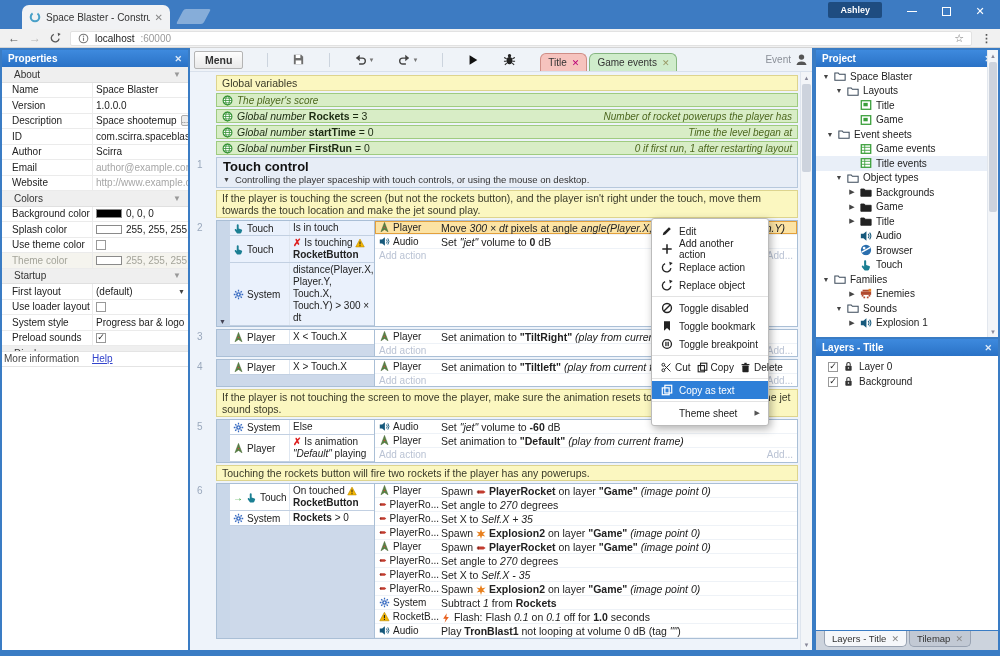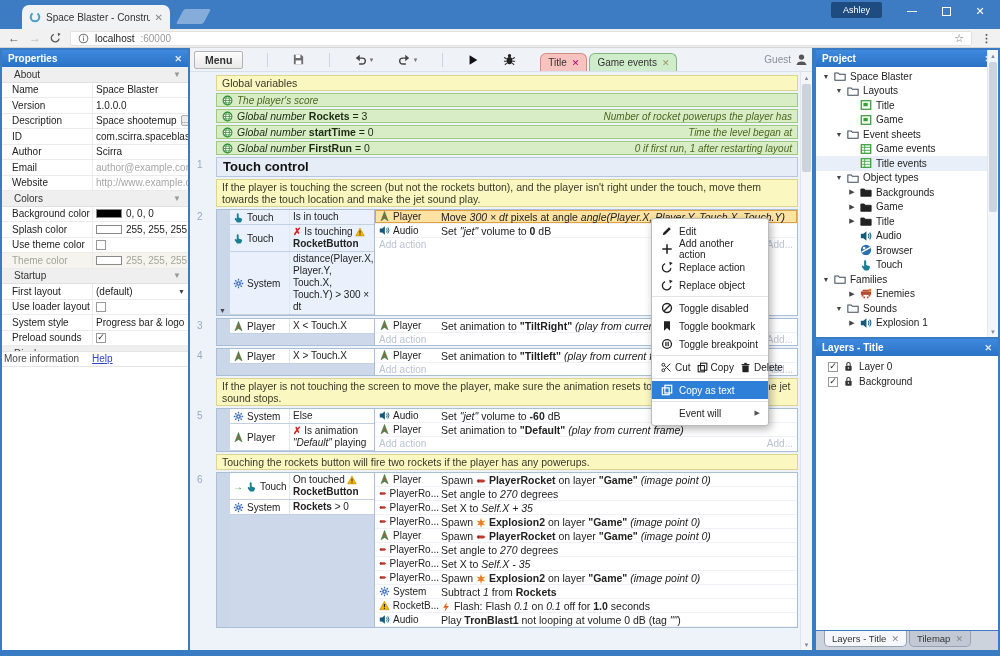--- a/index.html
+++ b/index.html
@@ -5,21 +5,21 @@
 *{margin:0;padding:0;box-sizing:border-box}
 html,body{width:1000px}
 body{font-family:"Liberation Sans",sans-serif;background:#666}
 .screen{position:relative;width:1000px;height:656px;overflow:hidden;background:#fff;font-size:11px}
 
 .tabstrip{position:absolute;left:0;top:0;right:0;height:29px;background:#3d7bc2}
 .btab{position:absolute;left:22px;top:5px;width:148px;height:24px;background:#f1f2f4;border-radius:7px 7px 0 0;display:flex;align-items:center;padding:0 7px;gap:5px}
 .btab-title{font-size:10px;color:#333;white-space:nowrap;overflow:hidden;flex:1}
 .btab-x{color:#888;font-size:10px;cursor:default}
 .newtab{position:absolute;left:180px;top:9px;width:27px;height:15px;background:rgba(255,255,255,.38);transform:skewX(-28deg);border-radius:2px}
-.profile-chip{position:absolute;right:118px;top:2px;background:#1e4c80;color:#fff;font-size:9px;font-weight:normal;padding:3px 12px;border-radius:2px}
+.profile-chip{position:absolute;right:118px;top:2px;background:#1e4c80;color:#fff;font-size:9px;font-weight:bold;padding:3px 12px;border-radius:2px}
 .win-btns{position:absolute;right:4px;top:0;display:flex;gap:2px}
 .win-btn{width:32px;height:22px;color:#fff;display:flex;align-items:center;justify-content:center;font-size:11px}
 .win-max{font-size:9px;border:none}
 .win-max i{display:block;width:9px;height:9px;border:1px solid #fff}
 .win-min i{display:block;width:10px;height:1px;background:#fff}
 .addrbar{position:absolute;top:29px;left:0;right:0;height:19px;background:#f1f1f1;border-bottom:1px solid #d4d4d4;display:flex;align-items:center;padding:0 8px;gap:9px}
 .nav-ic{color:#5a5a5a;font-size:12px;line-height:1}
 .nav-ic.fwd{color:#b5b5b5}
 .urlbox{flex:1;height:15px;background:#fff;border-radius:2px;display:flex;align-items:center;padding:0 7px;gap:6px;font-size:10px;border:1px solid #e2e2e2}
 .url-host{color:#222}
@@ -344,21 +344,21 @@
             <span class="ttab red">
               <span>Title</span>
               <span class="tx">✕</span>
             </span>
             <span class="ttab green">
               <span>Game events</span>
               <span class="tx">✕</span>
             </span>
           </span>
         <span class="guest">
-          <span>Guest</span>
+          <span>Event</span>
           <span class="gp ic">
               <svg width="13" height="13" viewBox="0 0 14 14">
                 <circle cx="7" cy="4.4" r="2.9" fill="#555"></circle>
                 <path d="M1.6 13a5.5 4.6 0 0110.8 0z" fill="#555"></path>
               </svg>
             </span>
         </span>
       </div>
       <div class="sheet" id="sheet">
           <div class="ev-row">
@@ -428,20 +428,24 @@
                 <span class="vl"><i>Global number</i> <b>FirstRun</b> = 0</span>
                 <span class="vc">0 if first run, 1 after restarting layout</span>
               </div>
             </div>
           </div>
           <div class="ev-row">
             <div class="gutter">1</div>
             <div class="bk">
               <div class="grp">
                 <div class="gt">Touch control</div>
+                <div class="gd">
+                  <span class="tgl">▼</span>
+                  <span>Controlling the player spaceship with touch controls, or using the mouse on desktop.</span>
+                </div>
               </div>
             </div>
           </div>
           <div class="ev-row">
             <div class="gutter"></div>
             <div class="bk">
               <div class="cmt">If the player is touching the screen (but not the rockets button), and the player isn't right under the touch, move them towards the touch location and make the jet sound play.</div>
             </div>
           </div>
           <div class="ev-row">
@@ -937,21 +941,21 @@
             <div class="trow" style="padding-left:32px">
               <span class="arr"></span>
               <span class="ic" style="width:12px;height:12px">
                 <svg width="100%" height="100%" viewBox="0 0 14 14">
                   <rect x="1.5" y="2" width="11" height="10" fill="#fff" stroke="#3a9f3a" stroke-width="1.5"></rect>
                   <rect x="4" y="4.5" width="5" height="4" fill="#3a9f3a"></rect>
                 </svg>
               </span>
               <span>Game</span>
             </div>
-            <div class="trow" style="padding-left:19px">
+            <div class="trow" style="padding-left:10px">
               <span class="arr">▼</span>
               <span class="ic" style="width:12px;height:12px">
                 <svg width="100%" height="100%" viewBox="0 0 14 14">
                   <path d="M1 3.5h4l1.2 1.5H13v7H1z" fill="#fff" stroke="#3b4a5a" stroke-width="1.2"></path>
                 </svg>
               </span>
               <span>Event sheets</span>
             </div>
             <div class="trow" style="padding-left:32px">
               <span class="arr"></span>
@@ -1251,17 +1255,17 @@
               <rect x="4.5" y="1.5" width="8" height="9" fill="none" stroke="currentColor" stroke-width="1.4"></rect>
               <rect x="1.5" y="4.5" width="8" height="8" fill="none" stroke="currentColor" stroke-width="1.4"></rect>
             </svg>
           </span>
         </span>
         <span>Copy as text</span>
       </div>
       <div class="ctx-div"></div>
       <div class="ctx-item">
         <span class="mi"></span>
-        <span>Event will</span>
+        <span>Theme sheet</span>
         <span class="ctx-sub">▶</span>
       </div>
     </div>
 </div>
 
 </body></html>

